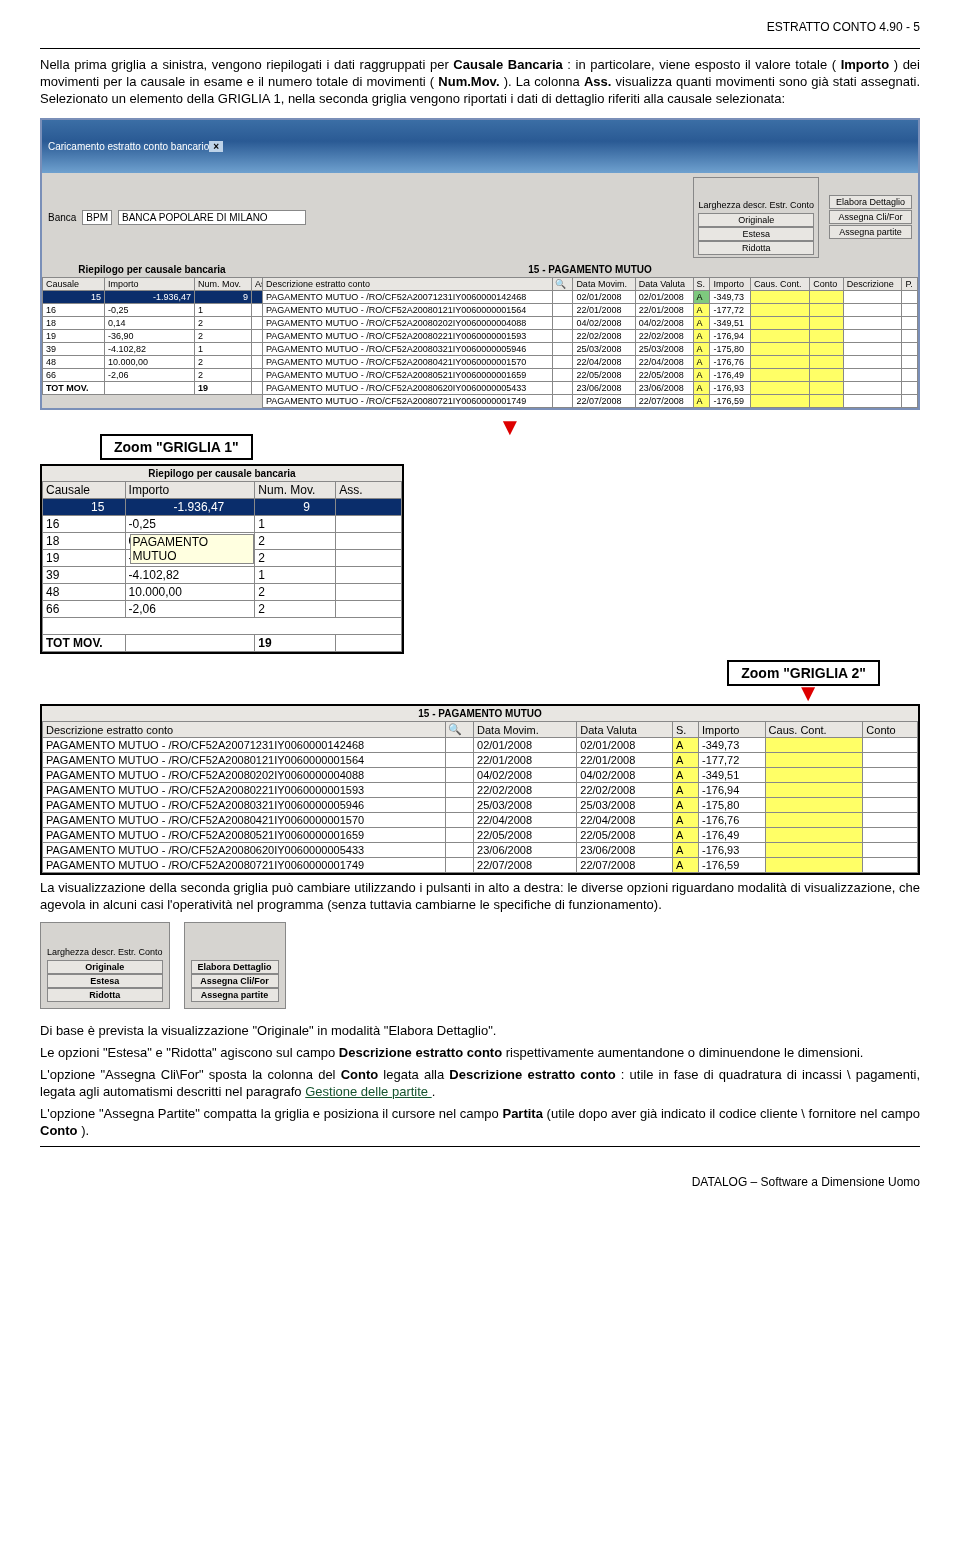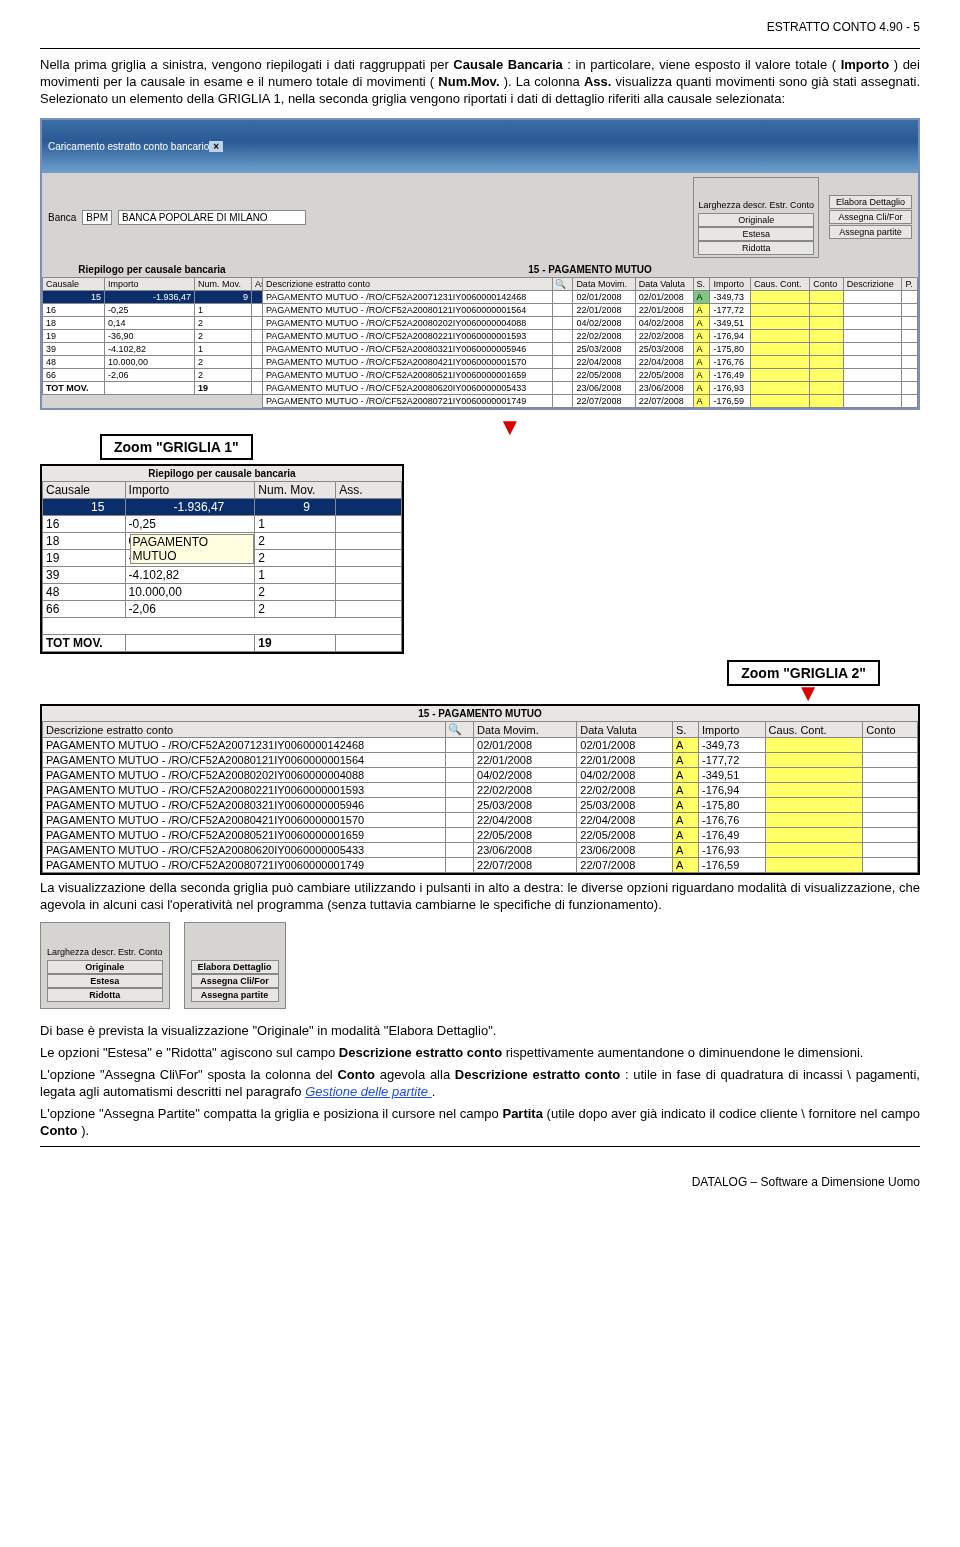--- a/index.html
+++ b/index.html
@@ -12,21 +12,21 @@
     width: 880px;
   }
   .header-right {
     text-align: right;
     font-size: 12px;
     margin-bottom: 14px;
   }
   .border-top { border-top: 1px solid #000; margin-bottom: 8px; }
   p { text-align: justify; margin: 5px 0; line-height: 1.3; }
   .bold { font-weight: bold; }
-  .link { color: #1d4ed8; text-decoration: underline; font-style: italic; }
+  .link { color: #14532d; text-decoration: underline; }
   .screenshot {
     border: 2px solid #7a8fb8;
     background: #d6d4d0;
     font-size: 10px;
     margin: 10px 0;
   }
   .titlebar {
     background: linear-gradient(#3b6ea5 0%, #2a5a94 40%, #6fa1cf 100%);
     color: #fff;
     padding: 21px 6px;
@@ -509,21 +509,21 @@
 
 <p>Di base è prevista la visualizzazione "Originale" in modalità "Elabora Dettaglio".</p>
 <p>
   <span>Le opzioni "Estesa" e "Ridotta" agiscono sul campo </span>
   <span class="bold">Descrizione estratto conto</span>
   <span> rispettivamente aumentandone o diminuendone le dimensioni.</span>
 </p>
 <p>
   <span>L'opzione "Assegna Cli\For" sposta la colonna del </span>
   <span class="bold">Conto</span>
-  <span> agevola alla </span>
+  <span> legata alla </span>
   <span class="bold">Descrizione estratto conto</span>
   <span>: utile in fase di quadratura di incassi \ pagamenti, legata agli automatismi descritti nel paragrafo </span>
   <span class="link">Gestione delle partite </span>
   <span>.</span>
 </p>
 <p>
   <span>L'opzione "Assegna Partite" compatta la griglia e posiziona il cursore nel campo </span>
   <span class="bold">Partita</span>
   <span> (utile dopo aver già indicato il codice cliente \ fornitore nel campo </span>
   <span class="bold">Conto</span>

